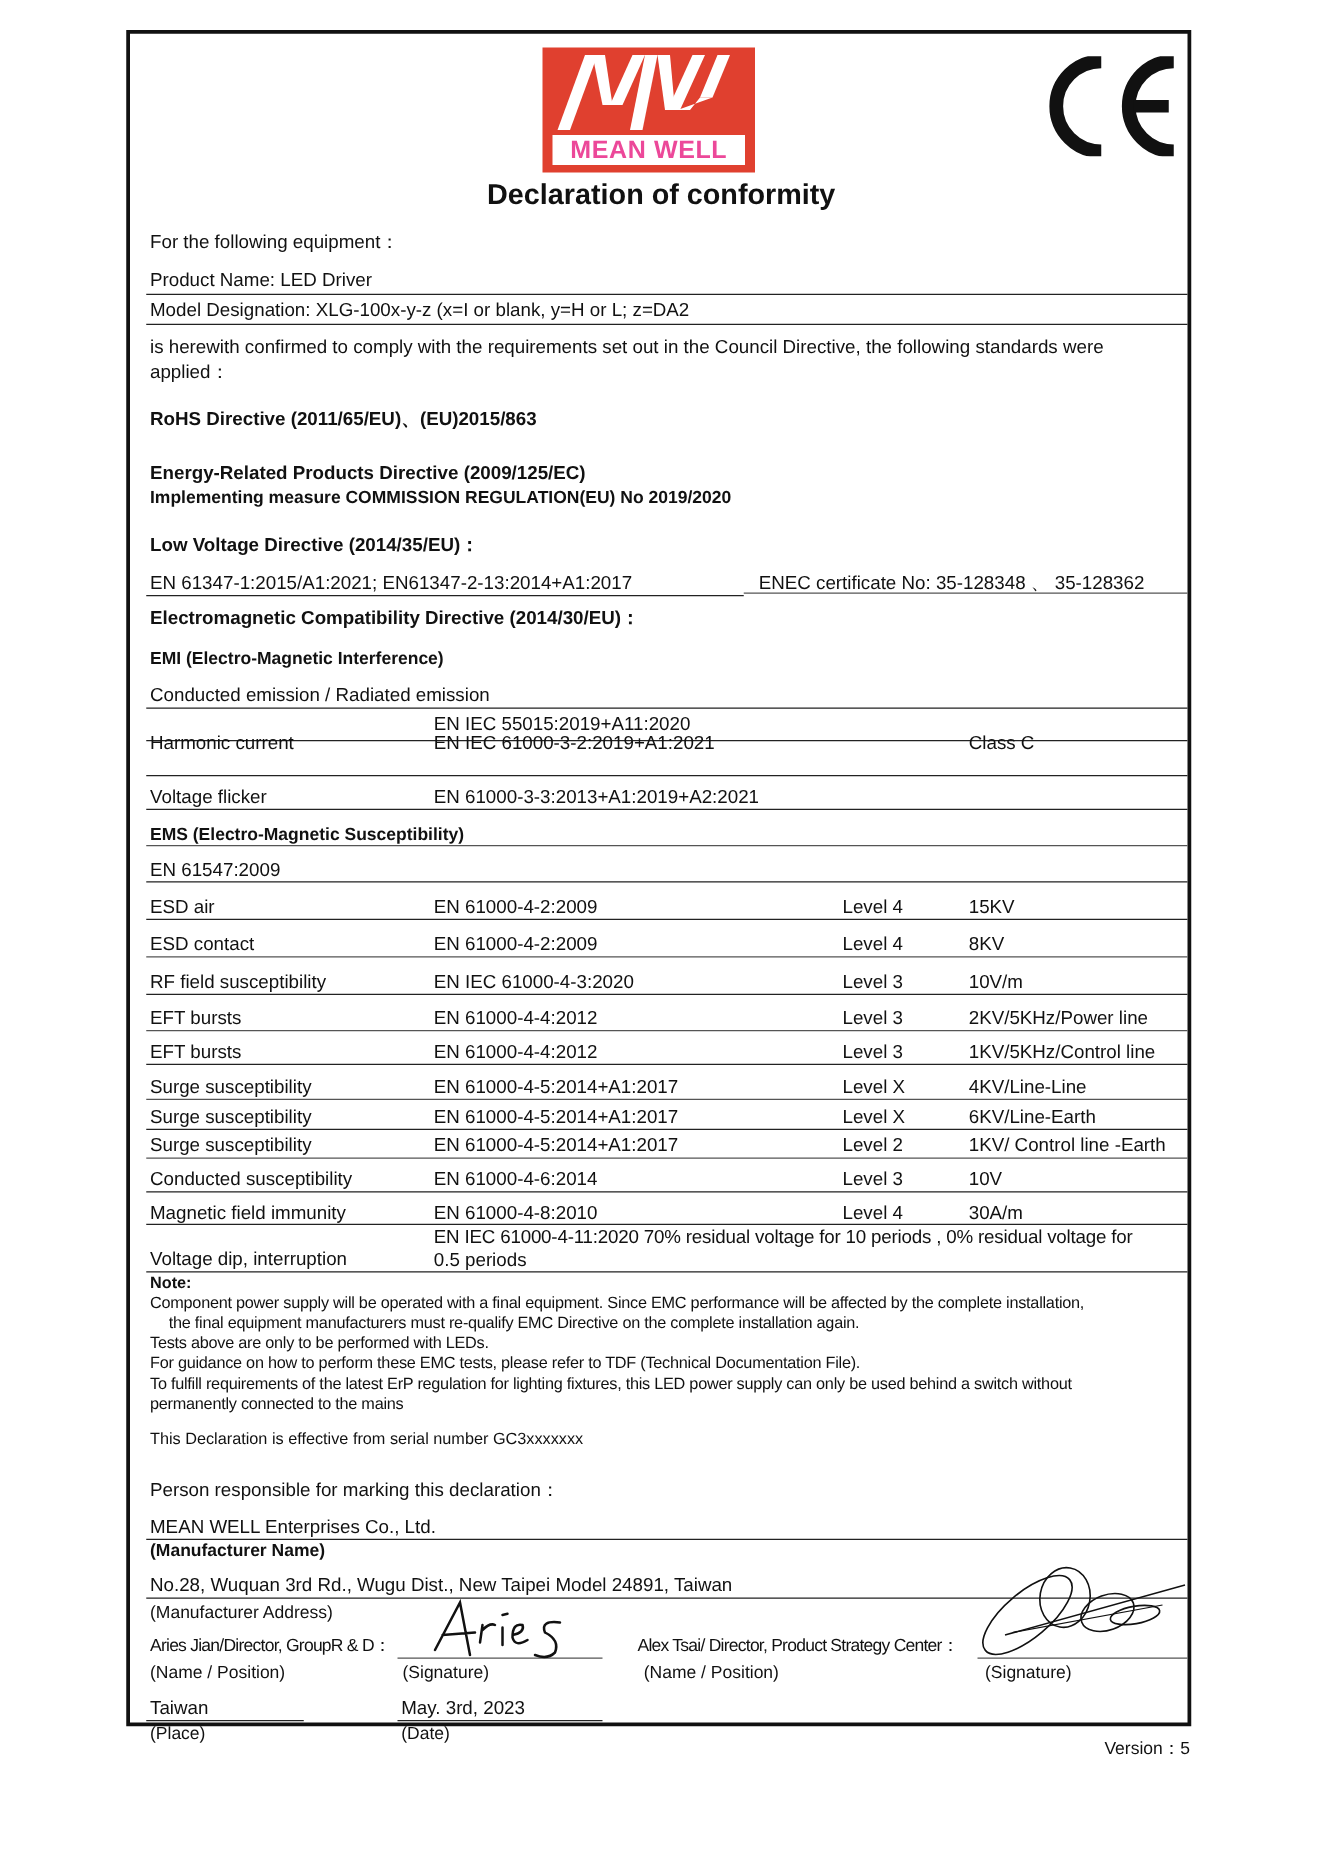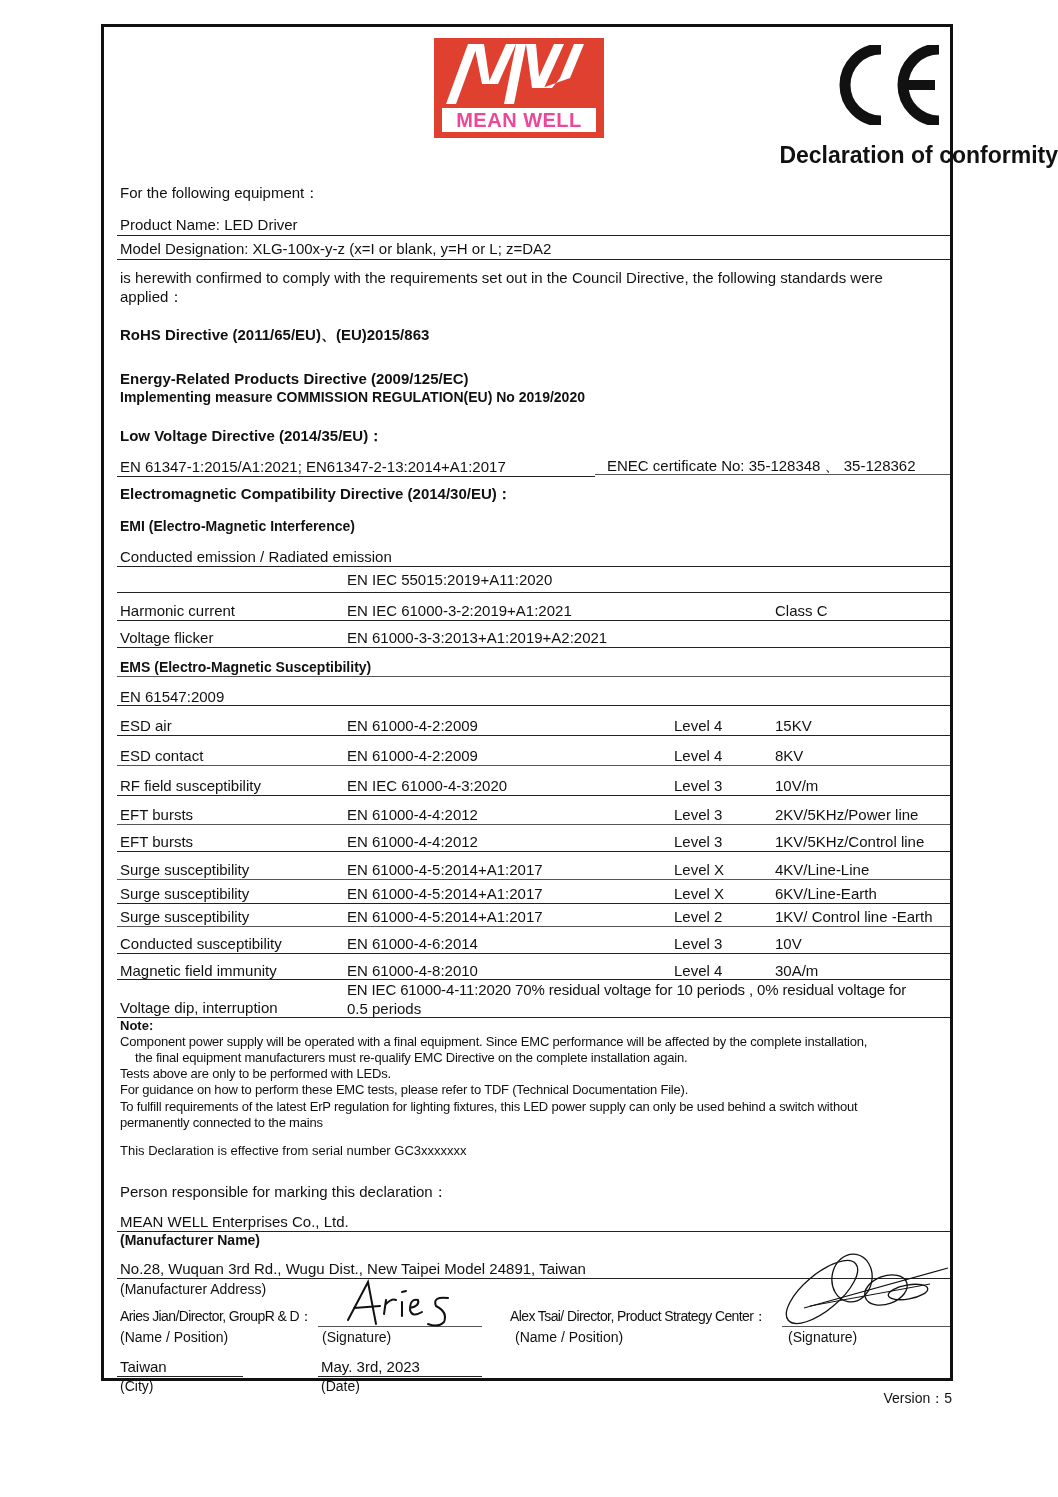--- a/index.html
+++ b/index.html
@@ -8,21 +8,21 @@
   .abs { position:absolute; white-space:nowrap; }
   .t15 { font-size:15px; }
   .t14 { font-size:14px; }
   .t13 { font-size:13px; }
   .b { font-weight:bold; }
   .line { position:absolute; height:0; border-top:1.4px solid #222; }
   .logo { position:absolute; left:434px; top:38px; width:170px; height:100px; background:#e0402f; }
   .logo svg { position:absolute; left:0; top:0; }
   .logo .mw-text { position:absolute; left:8px; top:70px; width:154px; height:24px; background:#fff; color:#ec4899; font-weight:bold; font-size:20px; text-align:center; line-height:24px; letter-spacing:0.5px; }
   .ce { position:absolute; left:835px; top:45px; }
-  .title { position:absolute; left:0; width:1058px; top:142px; text-align:right; font-size:23px; font-weight:bold; }
+  .title { position:absolute; left:0; width:1058px; top:142px; text-align:center; font-size:23px; font-weight:bold; }
   .row { position:absolute; left:120px; width:830px; height:24px; }
   .row span { position:absolute; top:0; font-size:15px; white-space:nowrap; }
   .c1 { left:0; } .c2 { left:227px; } .c3 { left:554px; } .c4 { left:655px; }
   .sig { position:absolute; }
   .version { position:absolute; right:106px; top:1390px; font-size:14px; }
 </style>
 </head>
 <body>
 
 <div class="frame"></div>
@@ -71,21 +71,21 @@
 
 <div class="abs t14 b" style="left:120px;top:518px;">EMI (Electro-Magnetic Interference)</div>
 <div class="abs t15" style="left:120px;top:548px;">Conducted emission / Radiated emission</div>
 <div class="line" style="left:117px;width:833px;top:566px;"></div>
 
 <div class="row" style="top:571px;">
   <span class="c1"></span>
   <span class="c2">EN IEC 55015:2019+A11:2020</span>
 </div>
 <div class="line" style="left:117px;width:833px;top:592px;border-top-width:1.8px;"></div>
-<div class="row" style="top:602px;">
+<div class="row" style="top:586px;">
   <span class="c1">Harmonic current</span>
   <span class="c2">EN IEC 61000-3-2:2019+A1:2021</span>
   <span class="c4">Class C</span>
 </div>
 <div class="line" style="left:117px;width:833px;top:620px;"></div>
 <div class="row" style="top:629px;">
   <span class="c1">Voltage flicker</span>
   <span class="c2">EN 61000-3-3:2013+A1:2019+A2:2021</span>
 </div>
 <div class="line" style="left:117px;width:833px;top:647px;"></div>
@@ -210,18 +210,18 @@
   <ellipse cx="42" cy="44" rx="44" ry="18" transform="rotate(-40 42 44)" fill="none" stroke="#111" stroke-width="1.3"></ellipse>
   <ellipse cx="72" cy="30" rx="20" ry="24" transform="rotate(10 72 30)" fill="none" stroke="#111" stroke-width="1.3"></ellipse>
   <ellipse cx="106" cy="42" rx="22" ry="14" transform="rotate(-20 106 42)" fill="none" stroke="#111" stroke-width="1.3"></ellipse>
   <ellipse cx="128" cy="44" rx="20" ry="7" transform="rotate(-10 128 44)" fill="none" stroke="#111" stroke-width="1.3"></ellipse>
   <path d="M24,60 L168,20" fill="none" stroke="#111" stroke-width="1.2"></path>
   <path d="M30,58 L150,36" fill="none" stroke="#111" stroke-width="1"></path>
 </svg>
 
 <div class="abs t15" style="left:120px;top:1358px;">Taiwan</div>
 <div class="line" style="left:117px;width:126px;top:1376px;"></div>
-<div class="abs t14" style="left:120px;top:1378px;">(City)</div>
+<div class="abs t14" style="left:120px;top:1378px;">(Place)</div>
 <div class="abs t15" style="left:321px;top:1358px;">May. 3rd, 2023</div>
 <div class="line" style="left:318px;width:164px;top:1376px;"></div>
 <div class="abs t14" style="left:321px;top:1378px;">(Date)</div>
 
 <div class="version">Version：5</div>
 
 </body></html>

